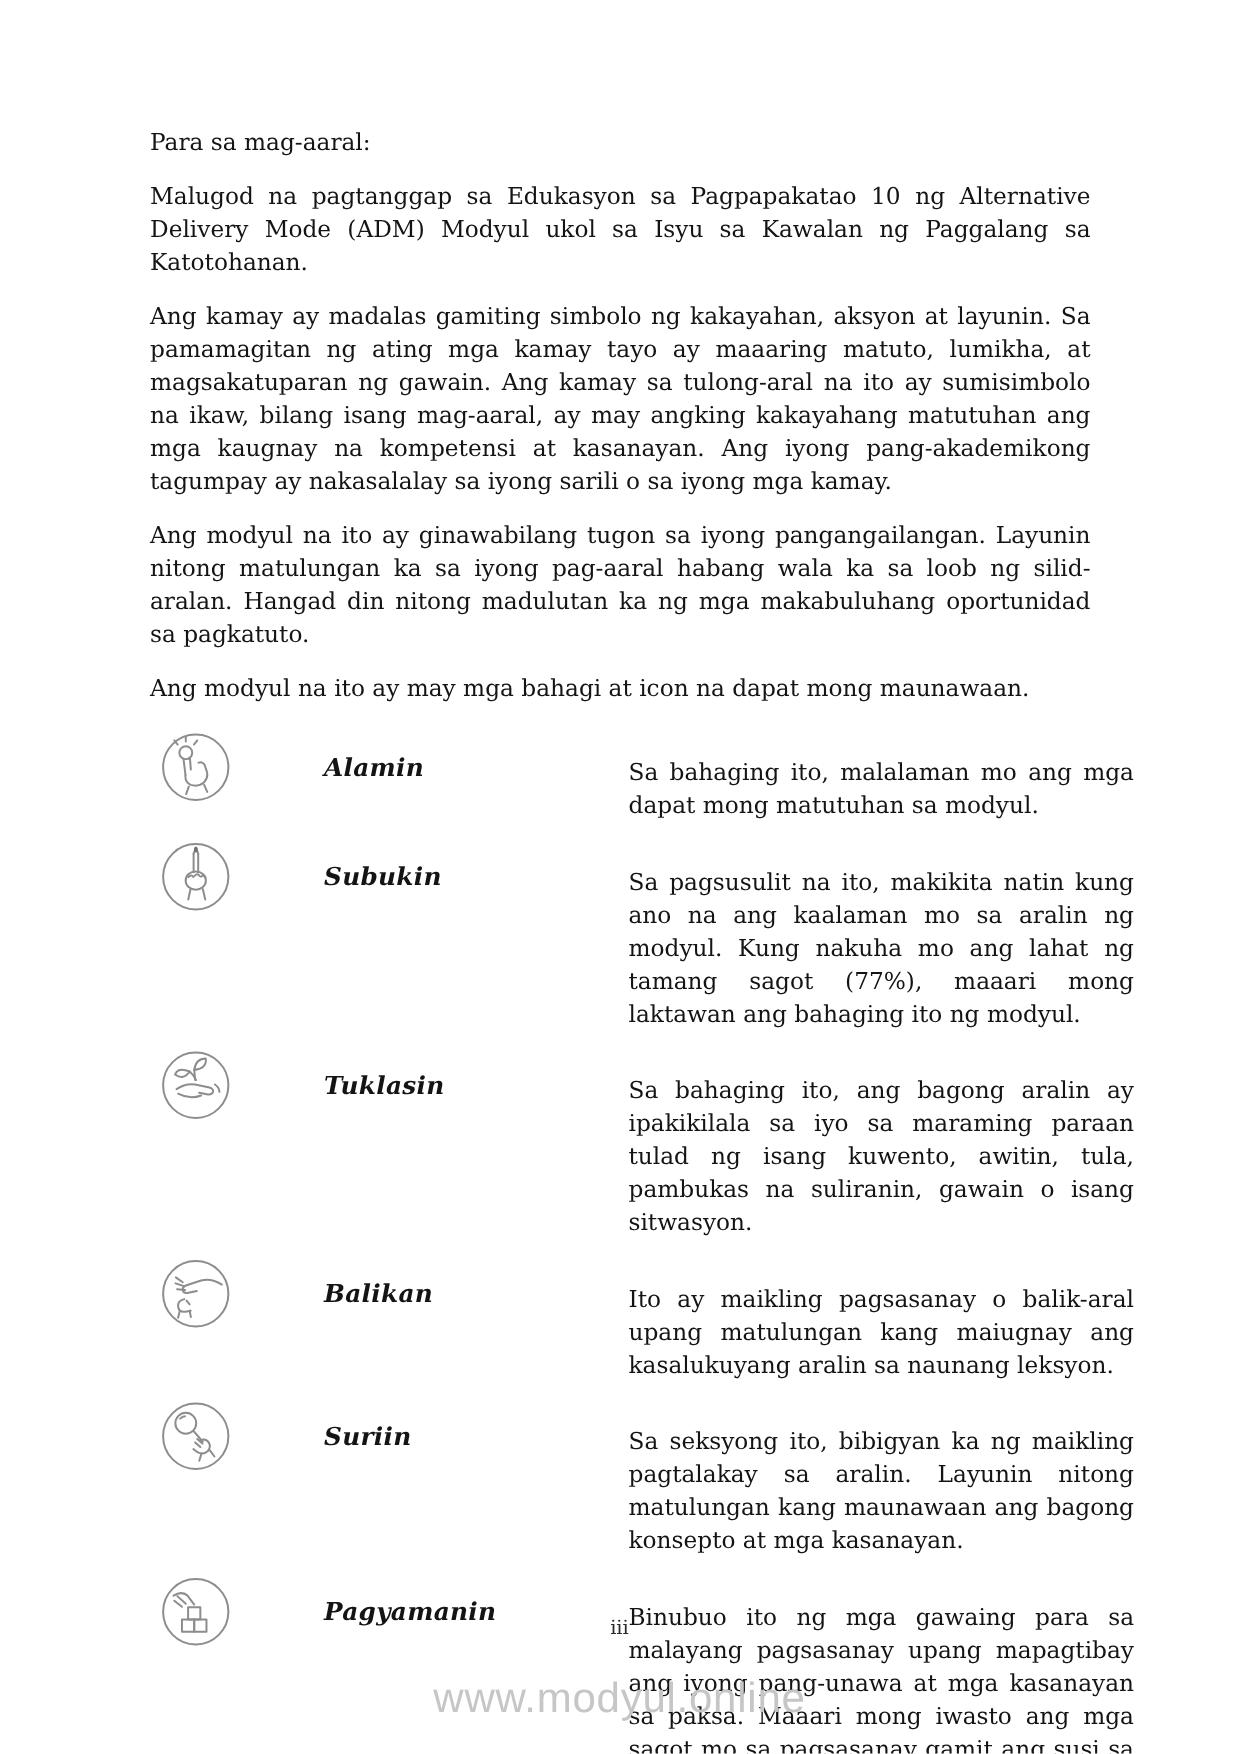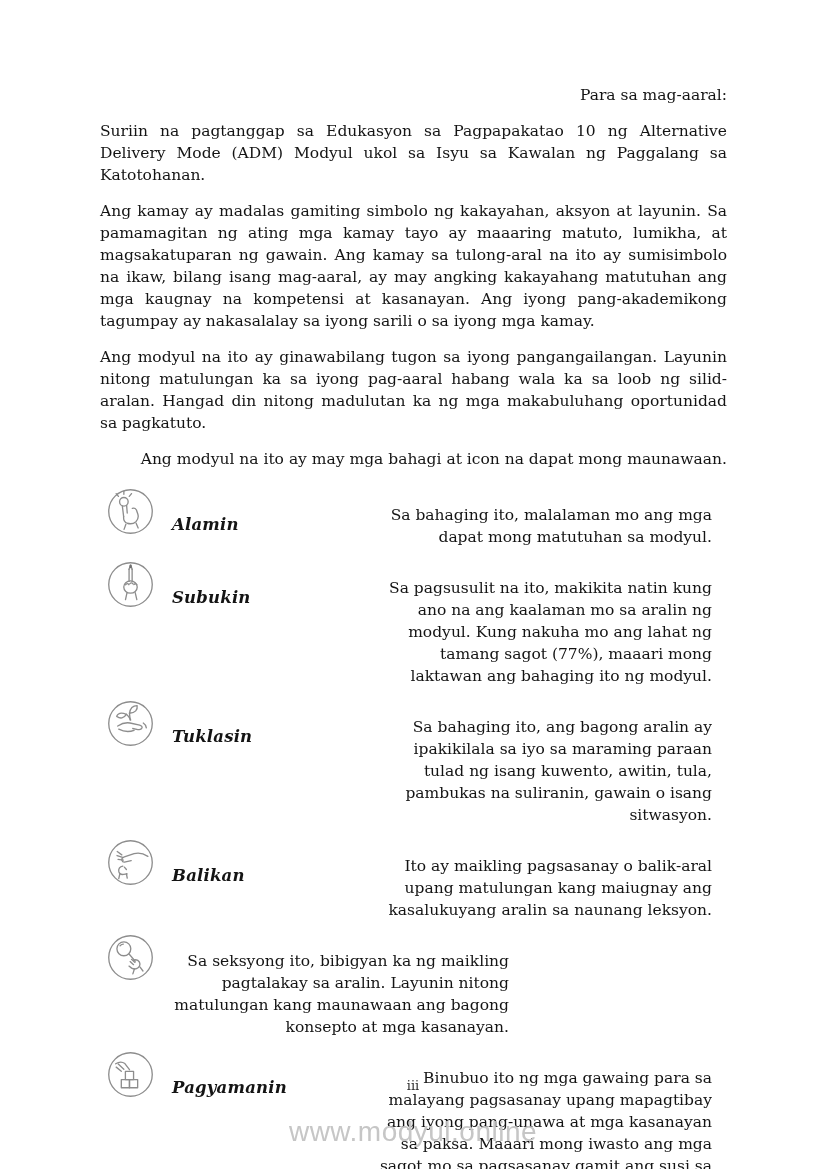--- a/index.html
+++ b/index.html
@@ -7,30 +7,30 @@
     width:826px;height:1169px;position:relative;overflow:hidden;
     font-family:"DejaVu Serif","Liberation Serif",serif;
     color:#141414;
   }
   .page{
     box-sizing:border-box;
     width:826px;height:1169px;
     padding:84px 99px 0 100px;
     position:relative;
   }
-  p{margin:0 0 14px 0;font-size:15.5px;line-height:22px;text-align:right;}
+  p{margin:0 0 14px 0;font-size:15.5px;line-height:22px;}
   .justify{text-align:justify;}
   .u{text-underline-offset:3px;}
   
   .icon-table{margin-top:18px;}
   .icon-row{display:flex;margin-bottom:13px;}
   .cell-icon{width:72px;box-sizing:border-box;padding-left:7px;flex:0 0 72px;}
   .cell-label{
     width:203px;flex:0 0 203px;height:46px;
-    display:flex;align-items:flex-end;
+    display:flex;align-items:center;margin-left:44px;
   }
   .cell-label span{
     font-weight:700;font-style:italic;font-size:16.5px;
     letter-spacing:.2px;
   }
   .cell-desc{width:337px;flex:0 0 337px;text-align:justify;}
   .cell-desc p{margin:16px 0 0 0;}
   .icn{width:47px;height:47px;display:block;}
   
   .page-number{
@@ -44,21 +44,21 @@
     font-size:28px;color:#c6c6c6;letter-spacing:.5px;
   }
 </style>
 </head>
 <body>
 
 <div class="page">
 
   <p>Para sa mag-aaral:</p>
 
-  <p class="justify"><span>Suriin na pagtanggap sa </span><span class="u">Edukasyon sa Pagpapakatao 10 </span><span>ng Alternative Delivery Mode (ADM) Modyul ukol sa </span><span class="u">Isyu sa Kawalan ng Paggalang sa Katotohanan.</span></p>
+  <p class="justify"><span>Malugod na pagtanggap sa </span><span class="u">Edukasyon sa Pagpapakatao 10 </span><span>ng Alternative Delivery Mode (ADM) Modyul ukol sa </span><span class="u">Isyu sa Kawalan ng Paggalang sa Katotohanan.</span></p>
 
   <p class="justify">Ang kamay ay madalas gamiting simbolo ng kakayahan, aksyon at layunin. Sa pamamagitan ng ating mga kamay tayo ay maaaring matuto, lumikha, at magsakatuparan ng gawain. Ang kamay sa tulong-aral na ito ay sumisimbolo na ikaw, bilang isang mag-aaral, ay may angking kakayahang matutuhan ang mga kaugnay na kompetensi at kasanayan. Ang iyong pang-akademikong tagumpay ay nakasalalay sa iyong sarili o sa iyong mga kamay.</p>
 
   <p class="justify">Ang modyul na ito ay ginawabilang tugon sa iyong pangangailangan. Layunin nitong matulungan ka sa iyong pag-aaral habang wala ka sa loob ng silid-aralan. Hangad din nitong madulutan ka ng mga makabuluhang oportunidad sa pagkatuto.</p>
 
   <p>Ang modyul na ito ay may mga bahagi at icon na dapat mong maunawaan.</p>
 
   <div class="icon-table">
 
     <div class="icon-row">
@@ -158,20 +158,23 @@
           <circle cx="16.5" cy="14.5" r="6.8"></circle>
           <path d="M12.8 11.5 q1.6 -1.6 3.2 -1.6"></path>
           <path d="M21.6 19.6 l6 7"></path>
           <path d="M26 25.5 q4 -1.2 5.6 1.8 q1.6 3 -.9 5.5 q-3 2.6 -6.6 .6 l-2.6 -2"></path>
           <path d="M24 24.8 l3.4 3"></path>
             <path d="M22.6 27 l3.4 3"></path>
           <path d="M26.8 34.2 l-1.5 4.8"></path>
             <path d="M32.2 32.2 l3 4"></path>
         </svg>
       </div>
+      <div class="cell-label">
+        <span>Suriin</span>
+      </div>
       <div class="cell-desc">
         <p>Sa seksyong ito, bibigyan ka ng maikling pagtalakay sa aralin. Layunin nitong matulungan kang maunawaan ang bagong konsepto at mga kasanayan.</p>
       </div>
     </div>
 
     <div class="icon-row">
       <div class="cell-icon">
         <svg class="icn" viewBox="0 0 46 46" fill="none" stroke="#8d8d8d" stroke-width="1.3" stroke-linecap="round" stroke-linejoin="round">
           <circle cx="23" cy="23" r="21.3"></circle>
           <rect x="14" y="28" width="8" height="8"></rect>

